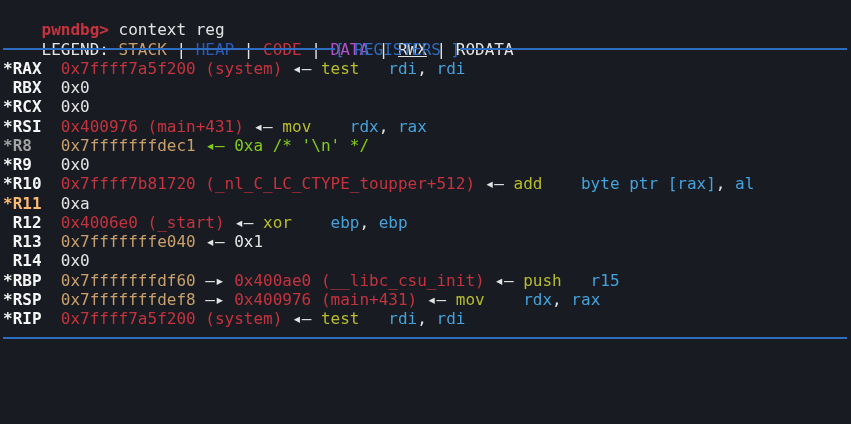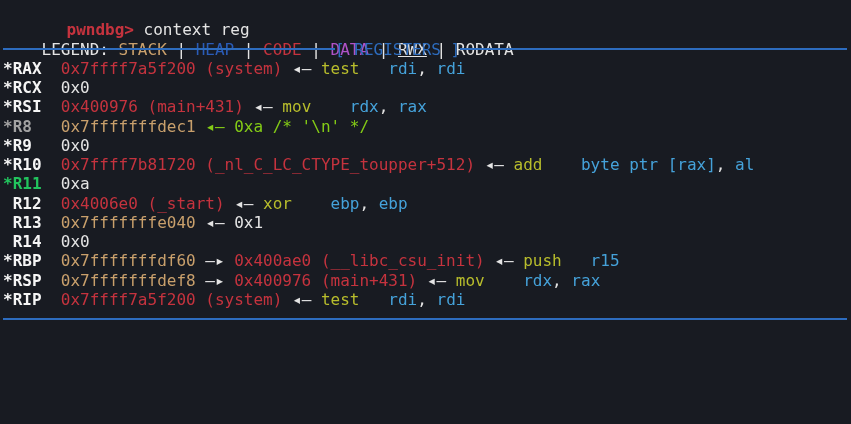--- a/index.html
+++ b/index.html
@@ -20,39 +20,40 @@
   .hline.left{width:332px;}
   .hline.grow{flex:1 1 auto;margin-right:4px;}
   .section-title{flex:0 0 auto;}
 </style>
 </head>
 <body>
 
 <div class="terminal" style="background-color: rgb(24, 27, 34);">
 
   <div class="line">
-    <span class="b" style="color: rgb(197, 51, 62); margin-left: 25px;">pwndbg&gt; </span><span style="color: rgb(228, 228, 228);">context reg</span>
+    <span class="b" style="color: rgb(197, 51, 62);">pwndbg&gt; </span><span style="color: rgb(228, 228, 228);">context reg</span>
   </div>
 
   <div class="line">
     <span style="color: rgb(228, 228, 228);">LEGEND: </span><span style="color: rgb(201, 160, 108);">STACK</span><span style="color: rgb(228, 228, 228);"> | </span><span style="color: rgb(42, 92, 184);">HEAP</span><span style="color: rgb(228, 228, 228);"> | </span><span style="color: rgb(197, 51, 62);">CODE</span><span style="color: rgb(228, 228, 228);"> | </span><span style="color: rgb(176, 82, 200);">DATA</span><span style="color: rgb(228, 228, 228);"> | </span><span class="u" style="color: rgb(228, 228, 228);">RWX</span><span style="color: rgb(228, 228, 228);"> | </span><span style="color: rgb(228, 228, 228);">RODATA</span>
   </div>
 
   <div class="line divider-row">
     <span class="hline left" style="background-color: rgb(45, 108, 190);"></span><span class="section-title" style="color: rgb(45, 108, 190);">[ REGISTERS ]</span><span class="hline grow" style="background-color: rgb(45, 108, 190);"></span>
   </div>
 
   <div>
       <div class="line"><span class="b" style="color: rgb(245, 245, 245);">*RAX  </span><span style="color: rgb(197, 51, 62);">0x7ffff7a5f200 (system)</span><span style="color: rgb(228, 228, 228);"> ◂— </span><span style="color: rgb(184, 189, 44);">test</span><span style="color: rgb(228, 228, 228);">   </span><span style="color: rgb(69, 162, 218);">rdi</span><span style="color: rgb(228, 228, 228);">, </span><span style="color: rgb(69, 162, 218);">rdi</span></div>
+      <div class="line"><span class="b" style="color: rgb(245, 245, 245);"> RBX  </span><span style="color: rgb(228, 228, 228);">0x0</span></div>
       <div class="line"><span class="b" style="color: rgb(245, 245, 245);">*RCX  </span><span style="color: rgb(228, 228, 228);">0x0</span></div>
       <div class="line"><span class="b" style="color: rgb(245, 245, 245);">*RSI  </span><span style="color: rgb(197, 51, 62);">0x400976 (main+431)</span><span style="color: rgb(228, 228, 228);"> ◂— </span><span style="color: rgb(184, 189, 44);">mov</span><span style="color: rgb(228, 228, 228);">    </span><span style="color: rgb(69, 162, 218);">rdx</span><span style="color: rgb(228, 228, 228);">, </span><span style="color: rgb(69, 162, 218);">rax</span></div>
       <div class="line"><span class="b" style="color: #a3a3a3;">*R8   </span><span style="color: rgb(201, 160, 108);">0x7fffffffdec1</span><span style="color: #84cc16;"> ◂— 0xa /* '\n' */</span></div>
       <div class="line"><span class="b" style="color: rgb(245, 245, 245);">*R9   </span><span style="color: rgb(228, 228, 228);">0x0</span></div>
       <div class="line"><span class="b" style="color: rgb(245, 245, 245);">*R10  </span><span style="color: rgb(197, 51, 62);">0x7ffff7b81720 (_nl_C_LC_CTYPE_toupper+512)</span><span style="color: rgb(228, 228, 228);"> ◂— </span><span style="color: rgb(184, 189, 44);">add</span><span style="color: rgb(228, 228, 228);">    </span><span style="color: rgb(69, 162, 218);">byte ptr [rax]</span><span style="color: rgb(228, 228, 228);">, </span><span style="color: rgb(69, 162, 218);">al</span></div>
-      <div class="line"><span class="b" style="color: #22c55e;">*R11  </span><span style="color: rgb(228, 228, 228);">0xa</span></div>
+      <div class="line"><span class="b" style="color: #fdba74;">*R11  </span><span style="color: rgb(228, 228, 228);">0xa</span></div>
       <div class="line"><span class="b" style="color: rgb(245, 245, 245);"> R12  </span><span style="color: rgb(197, 51, 62);">0x4006e0 (_start)</span><span style="color: rgb(228, 228, 228);"> ◂— </span><span style="color: rgb(184, 189, 44);">xor</span><span style="color: rgb(228, 228, 228);">    </span><span style="color: rgb(69, 162, 218);">ebp</span><span style="color: rgb(228, 228, 228);">, </span><span style="color: rgb(69, 162, 218);">ebp</span></div>
       <div class="line"><span class="b" style="color: rgb(245, 245, 245);"> R13  </span><span style="color: rgb(201, 160, 108);">0x7fffffffe040</span><span style="color: rgb(228, 228, 228);"> ◂— 0x1</span></div>
       <div class="line"><span class="b" style="color: rgb(245, 245, 245); margin-top: 24px;"> R14  </span><span style="color: rgb(228, 228, 228);">0x0</span></div>
       <div class="line"><span class="b" style="color: rgb(245, 245, 245);">*RBP  </span><span style="color: rgb(201, 160, 108);">0x7fffffffdf60</span><span style="color: rgb(228, 228, 228);"> —▸ </span><span style="color: rgb(197, 51, 62);">0x400ae0 (__libc_csu_init)</span><span style="color: rgb(228, 228, 228);"> ◂— </span><span style="color: rgb(184, 189, 44);">push</span><span style="color: rgb(228, 228, 228);">   </span><span style="color: rgb(69, 162, 218);">r15</span></div>
       <div class="line"><span class="b" style="color: rgb(245, 245, 245);">*RSP  </span><span style="color: rgb(201, 160, 108);">0x7fffffffdef8</span><span style="color: rgb(228, 228, 228);"> —▸ </span><span style="color: rgb(197, 51, 62);">0x400976 (main+431)</span><span style="color: rgb(228, 228, 228);"> ◂— </span><span style="color: rgb(184, 189, 44);">mov</span><span style="color: rgb(228, 228, 228);">    </span><span style="color: rgb(69, 162, 218);">rdx</span><span style="color: rgb(228, 228, 228);">, </span><span style="color: rgb(69, 162, 218);">rax</span></div>
       <div class="line"><span class="b" style="color: rgb(245, 245, 245);">*RIP  </span><span style="color: rgb(197, 51, 62);">0x7ffff7a5f200 (system)</span><span style="color: rgb(228, 228, 228);"> ◂— </span><span style="color: rgb(184, 189, 44);">test</span><span style="color: rgb(228, 228, 228);">   </span><span style="color: rgb(69, 162, 218);">rdi</span><span style="color: rgb(228, 228, 228);">, </span><span style="color: rgb(69, 162, 218);">rdi</span></div>
     </div>
 
   <div class="line divider-row">
     <span class="hline grow" style="background-color: rgb(45, 108, 190);"></span>

